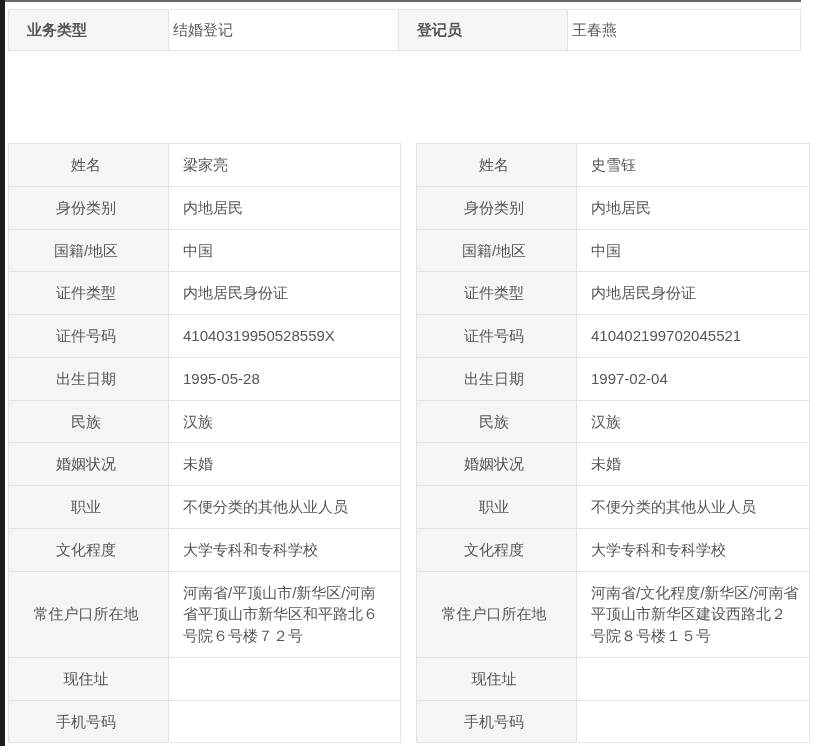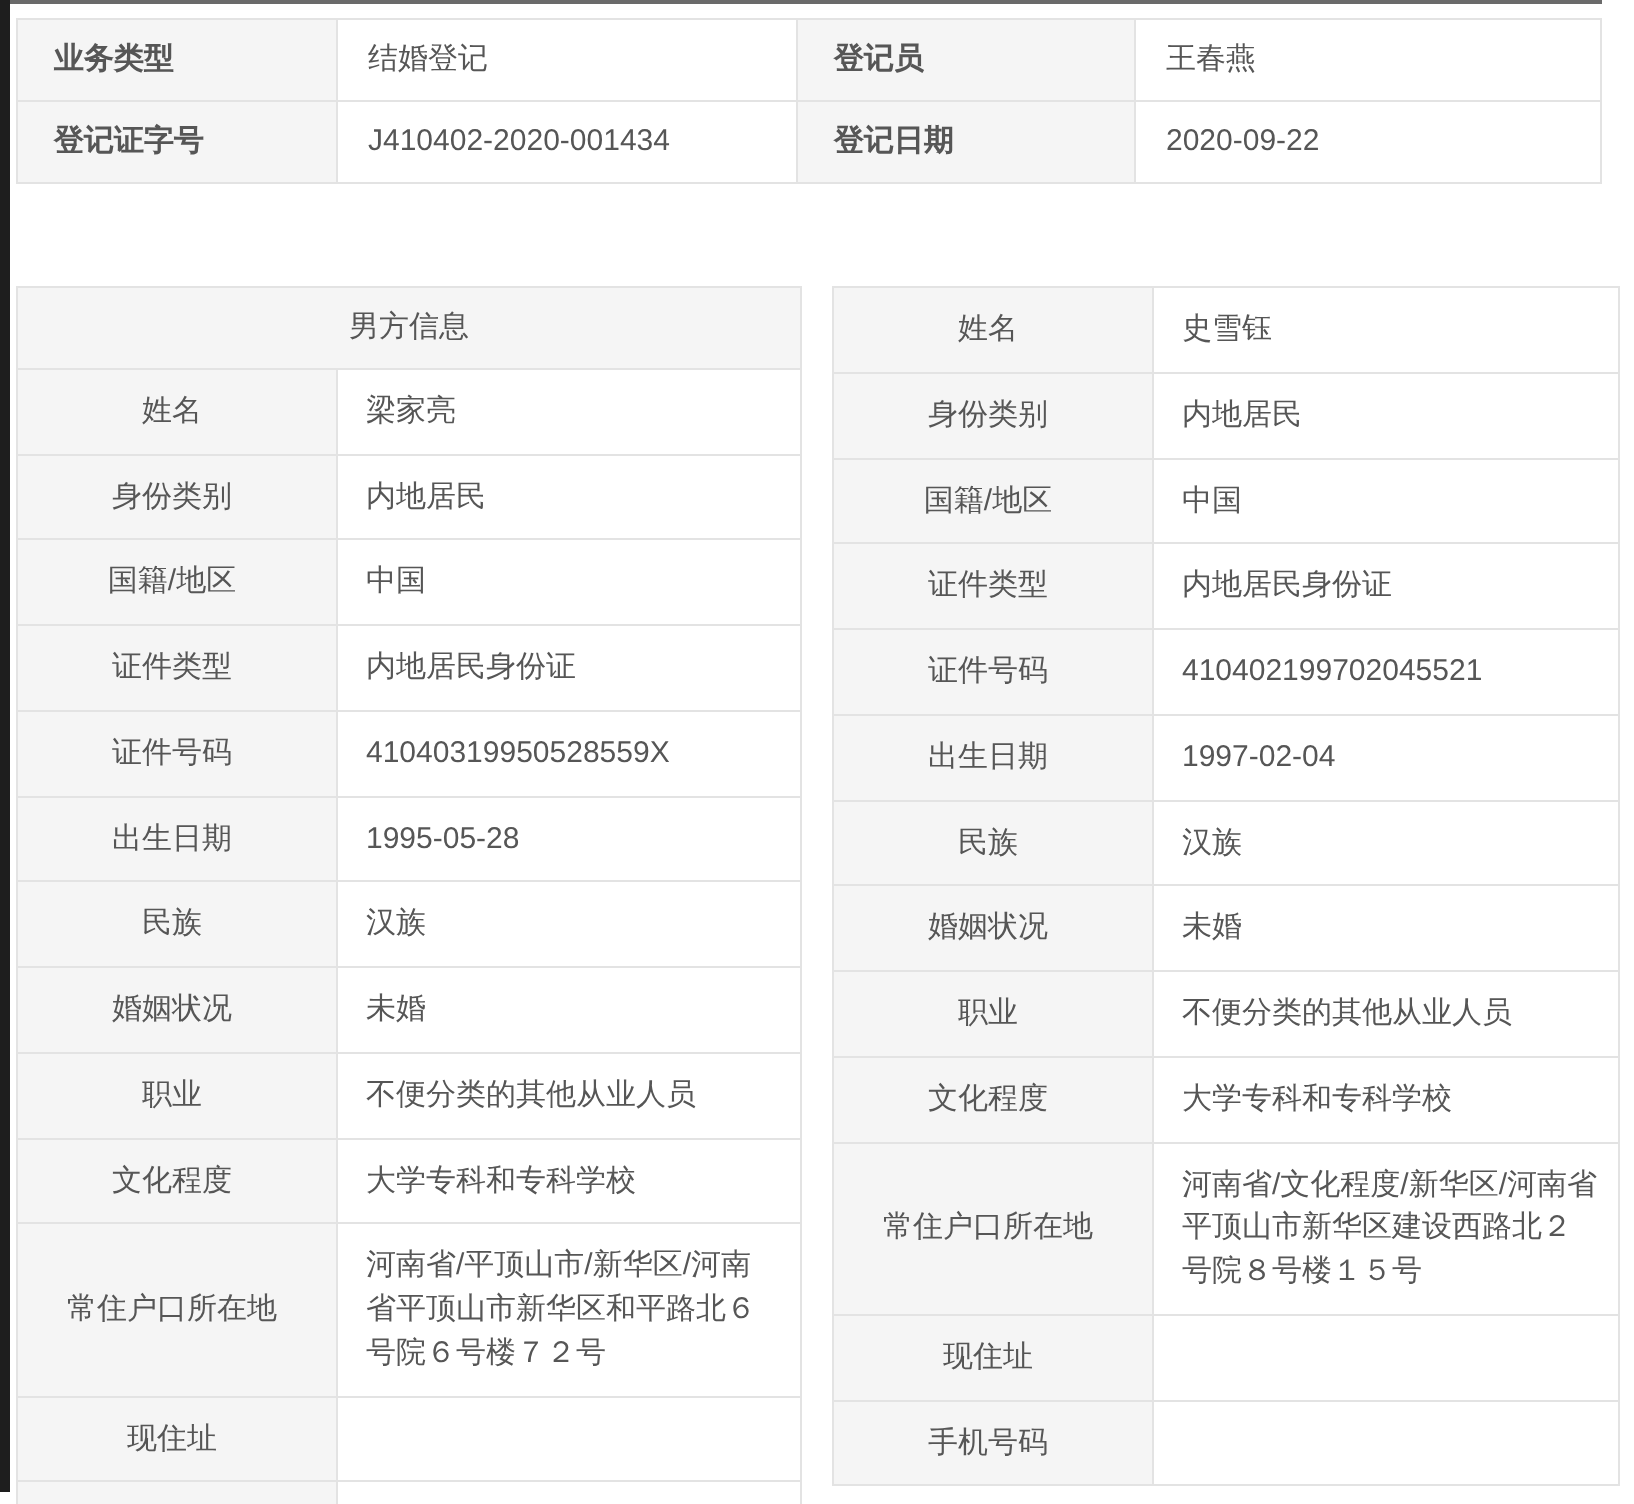--- a/index.html
+++ b/index.html
@@ -48,21 +48,21 @@
     width: 792px;
   }
   .summary th {
     background: #f5f5f5;
     text-align: left;
     padding: 9px 10px 9px 18px;
     font-weight: bold;
   }
   .summary td {
     background: #ffffff;
-    padding: 9px 10px 9px 15px;
+    padding: 9px 10px 9px 4px;
   }
   
   .persons {
     position: absolute;
     left: 8px; top: 143px;
     width: 800px;
     display: flex;
     gap: 15px;
     align-items: flex-start;
   }
@@ -95,39 +95,30 @@
         <col style="width:169px">
         <col style="width:233px">
     </colgroup>
     <tbody>
         <tr>
           <th>业务类型</th>
           <td>结婚登记</td>
           <th>登记员</th>
           <td>王春燕</td>
         </tr>
-        <tr>
-          <th>登记证字号</th>
-          <td>J410402-2020-001434</td>
-          <th>登记日期</th>
-          <td>2020-09-22</td>
-        </tr>
       </tbody>
   </table>
 
   <div class="persons">
     <table class="person">
       <colgroup>
           <col style="width:160px">
           <col style="width:232px">
         </colgroup>
       <tbody>
-          <tr>
-            <th class="tbl-title" colspan="2">男方信息</th>
-          </tr>
           <tr>
             <th class="f-label">姓名</th>
             <td class="f-value">梁家亮</td>
           </tr>
           <tr>
             <th class="f-label">身份类别</th>
             <td class="f-value">内地居民</td>
           </tr>
           <tr>
             <th class="f-label">国籍/地区</th>

